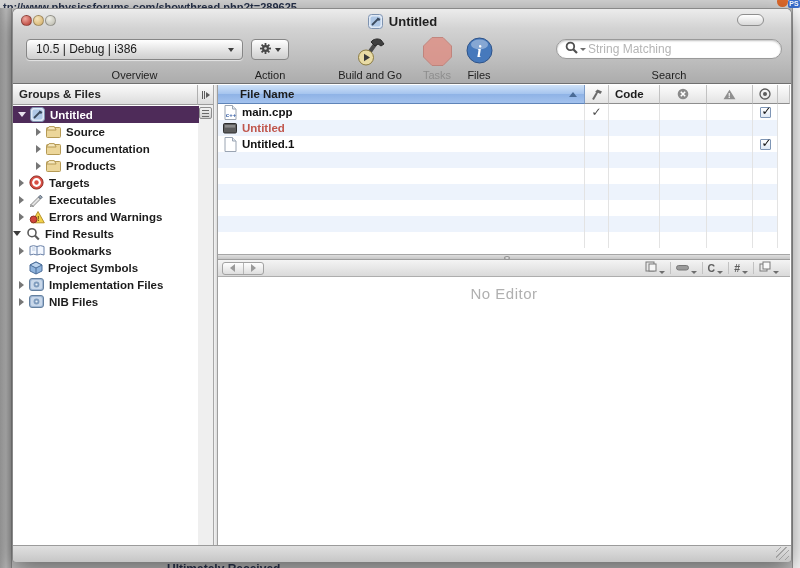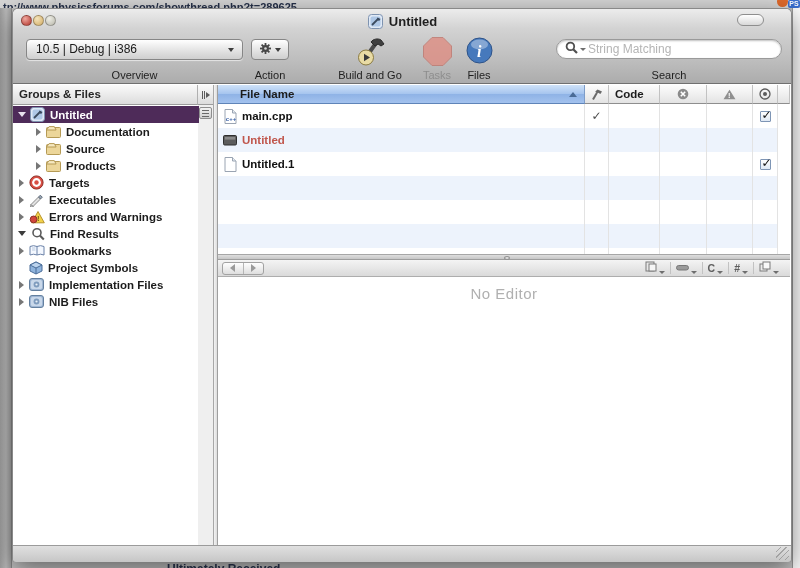--- a/index.html
+++ b/index.html
@@ -94,21 +94,21 @@
   .hcell { height:19px; background:linear-gradient(#fdfdfd,#e3e3e3); border-bottom:1px solid #8e8e8e;
            border-right:1px solid #c2c2c2; font-size:11.5px; font-weight:bold; color:#1c1c1c;
            display:flex; align-items:center; position:relative; }
   .hcell.blue { background:linear-gradient(#cfe2f8,#a5c4ee 50%,#8fb3e6 52%,#a3c2ee); border-bottom:1px solid #5f84b8; border-right:1px solid #7d9cc8; }
   .hcell .htext { padding-left:22px; }
   .hcell .ctext { width:100%; padding-left:6px; }
   .sortup { position:absolute; right:7px; top:7px; width:0; height:0;
             border-left:4px solid transparent; border-right:4px solid transparent; border-bottom:5px solid #4a6b96; }
   .hic { width:100%; display:flex; justify-content:center; }
   #tbody { position:absolute; left:0; top:19px; width:572px; }
-  .frow { display:flex; height:24px; align-items:center; }
+  .frow { display:flex; height:16px; align-items:center; }
   .fcell { height:100%; border-right:1px solid #e3e3e3; display:flex; align-items:center; flex:none; }
   .fname { font-size:11.5px; font-weight:bold; color:#121212; }
   .fname.red { color:#c0564c; }
   .ficon { width:18px; display:inline-flex; justify-content:center; margin:0 3px 0 3px; }
   .check { width:100%; text-align:center; font-size:12px; color:#4a4a4a; font-weight:bold; line-height:14px; }
   .cb { position:relative; width:11px; height:11px; margin:0 auto; border:1px solid #7e95b5;
         background:linear-gradient(#ffffff,#dfe8f4); border-radius:1px; }
   .cb b { position:absolute; left:1px; top:-4px; font-size:12px; color:#0d0d0d; }
   .gutter { background:#fff !important; border-right:none; }
 
@@ -253,31 +253,31 @@
               <span>Untitled</span>
             </div>
             <div class="trow" style="padding-left: 22px;">
               <span class="tri r"></span>
               <span class="ticon">
                 <svg width="15" height="13">
                   <rect x=".5" y="2.5" width="14" height="10" rx="1" fill="#ecd69a" stroke="#b59a55"></rect>
                   <path d="M.5 5 l2.6-3.4 h5.2 l1.8 3.4z" fill="#f6e8c0" stroke="#b59a55"></path>
                 </svg>
               </span>
-              <span>Documentation</span>
+              <span>Source</span>
             </div>
             <div class="trow" style="padding-left: 22px;">
               <span class="tri r"></span>
               <span class="ticon">
                 <svg width="15" height="13">
                   <rect x=".5" y="2.5" width="14" height="10" rx="1" fill="#ecd69a" stroke="#b59a55"></rect>
                   <path d="M.5 5 l2.6-3.4 h5.2 l1.8 3.4z" fill="#f6e8c0" stroke="#b59a55"></path>
                 </svg>
               </span>
-              <span>Source</span>
+              <span>Documentation</span>
             </div>
             <div class="trow" style="padding-left: 22px;">
               <span class="tri r"></span>
               <span class="ticon">
                 <svg width="15" height="13">
                   <rect x=".5" y="2.5" width="14" height="10" rx="1" fill="#ecd69a" stroke="#b59a55"></rect>
                   <path d="M.5 5 l2.6-3.4 h5.2 l1.8 3.4z" fill="#f6e8c0" stroke="#b59a55"></path>
                 </svg>
               </span>
               <span>Products</span>
@@ -308,21 +308,21 @@
               <span class="tri r"></span>
               <span class="ticon">
                 <svg width="16" height="14">
                   <path d="M9 1.5 L15.3 12.8 H2.7z" fill="#f2d24b" stroke="#b8932a"></path>
                   <circle cx="4.6" cy="9.4" r="3.4" fill="#d2473c" stroke="#8e2f28"></circle>
                   <text x="8.1" y="11" font-size="8" font-weight="bold" fill="#7a5c10">!</text>
                 </svg>
               </span>
               <span>Errors and Warnings</span>
             </div>
-            <div class="trow" style="padding-left: 5px;">
+            <div class="trow" style="">
               <span class="tri d"></span>
               <span class="ticon">
                 <svg width="14" height="14">
                   <circle cx="6" cy="5.7" r="4" fill="none" stroke="#5a5a5a" stroke-width="1.6"></circle>
                   <line x1="8.9" y1="8.6" x2="12.8" y2="12.6" stroke="#5a5a5a" stroke-width="2.1"></line>
                 </svg>
               </span>
               <span>Find Results</span>
             </div>
             <div class="trow" style="padding-left: 5px;">

